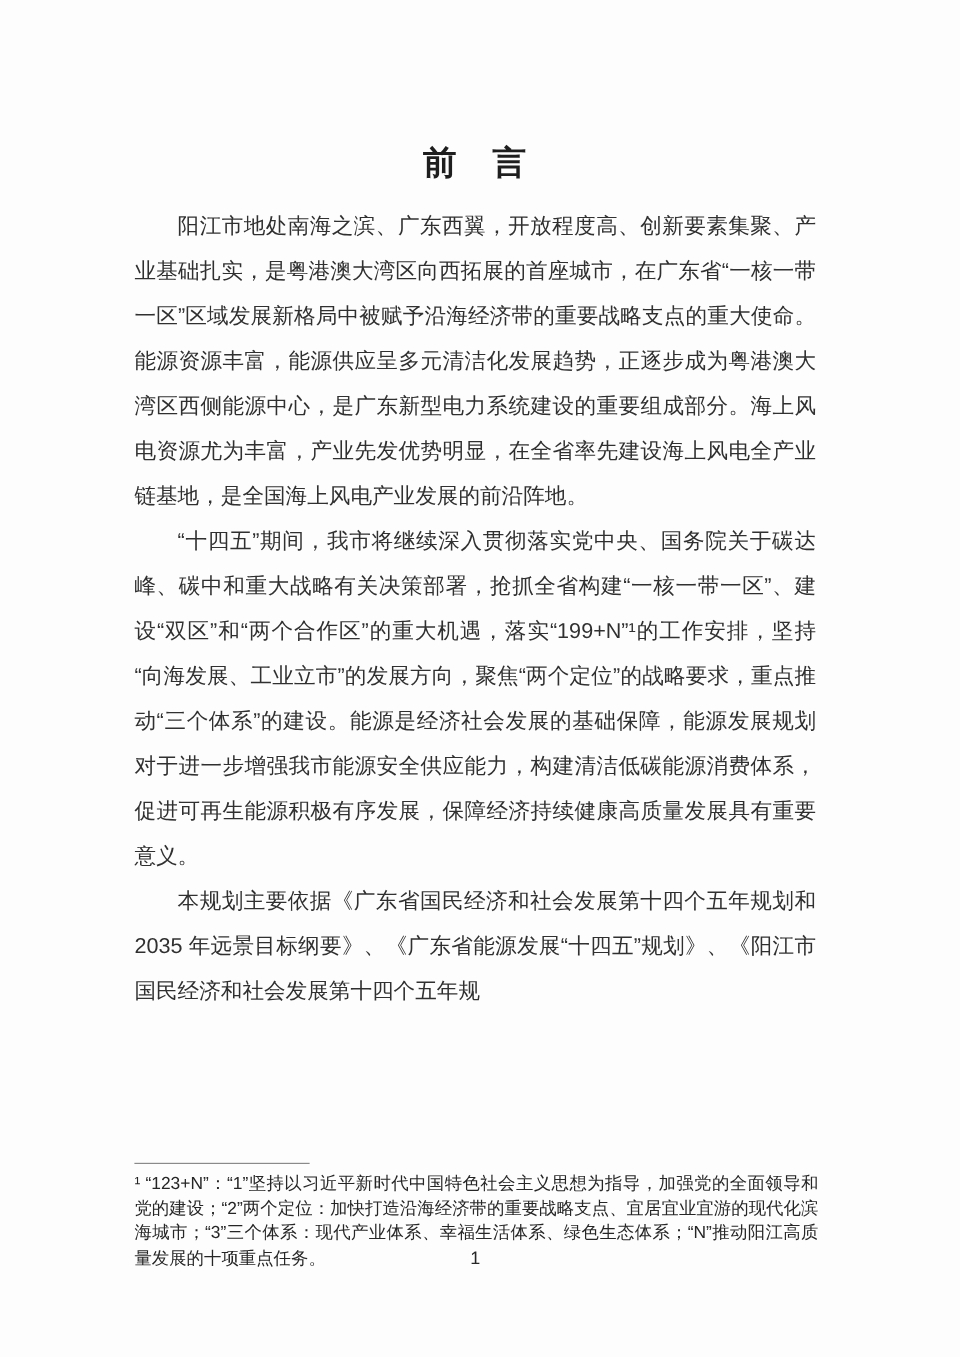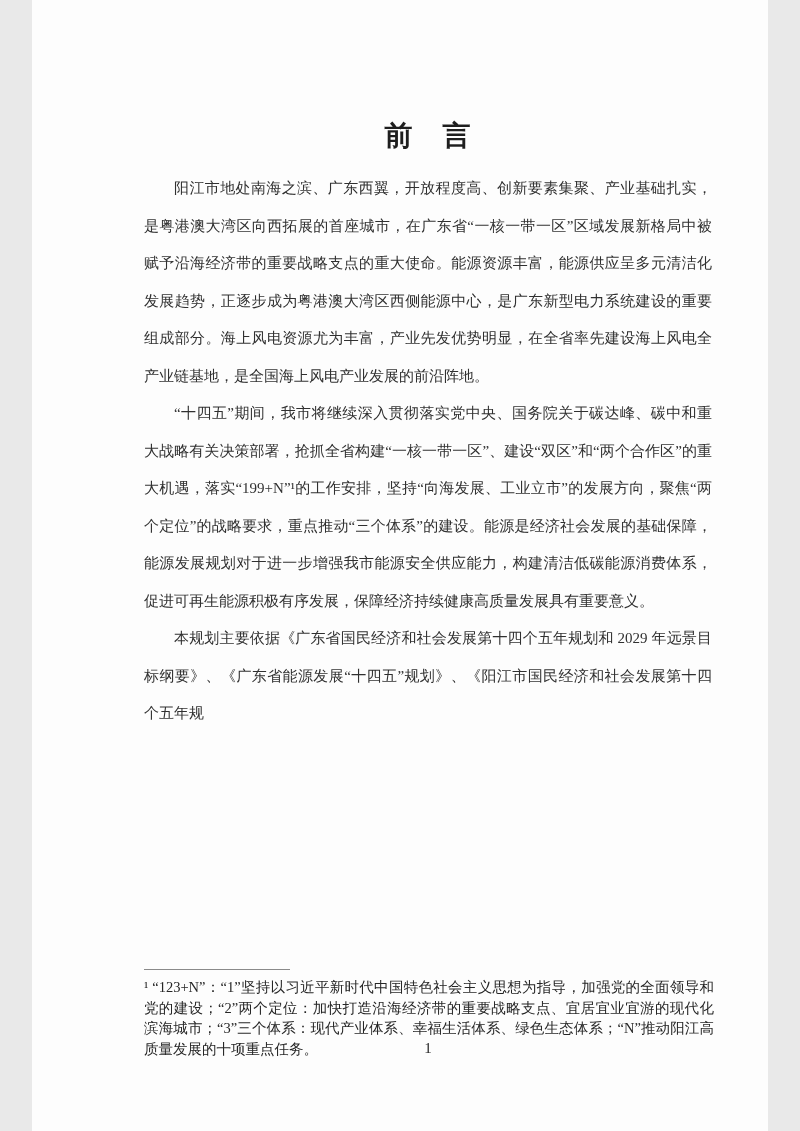--- a/index.html
+++ b/index.html
@@ -2,46 +2,46 @@
 <html lang="zh"><head>
 <meta charset="utf-8">
 <style>
   html, body {
     margin: 0;
     padding: 0;
     background: #e9e9e9;
   }
   .page {
     position: relative;
-    width: 736px;
+    width: 800px;
     height: 1131px;
     margin: 0 auto;
     background: #fdfdfd;
     overflow: hidden;
-    font-family: Liberation Serif, serif;
+    font-family: Liberation Sans, sans-serif;
     color: #2e2e2e;
   }
   .doc-title {
     position: absolute;
     top: 118px;
     left: 112px;
     width: 568px;
     text-align: center;
     font-size: 28px;
     font-weight: bold;
     color: #1e1e1e;
     letter-spacing: 1px;
     line-height: 36px;
   }
   .body-text {
     position: absolute;
     top: 170px;
     left: 112px;
     width: 568px;
-    font-size: 15px;
+    font-size: 18px;
     line-height: 37.5px;
     text-align: justify;
     color: #303030;
   }
   .body-text p {
     margin: 0;
     padding: 0;
     text-indent: 2em;
   }
   .footnote-separator {
@@ -75,21 +75,21 @@
 </head>
 <body>
 
 <div class="page">
 
   <div class="doc-title">前　言</div>
 
   <div class="body-text">
     <p>阳江市地处南海之滨、广东西翼，开放程度高、创新要素集聚、产业基础扎实，是粤港澳大湾区向西拓展的首座城市，在广东省“一核一带一区”区域发展新格局中被赋予沿海经济带的重要战略支点的重大使命。能源资源丰富，能源供应呈多元清洁化发展趋势，正逐步成为粤港澳大湾区西侧能源中心，是广东新型电力系统建设的重要组成部分。海上风电资源尤为丰富，产业先发优势明显，在全省率先建设海上风电全产业链基地，是全国海上风电产业发展的前沿阵地。</p>
     <p>“十四五”期间，我市将继续深入贯彻落实党中央、国务院关于碳达峰、碳中和重大战略有关决策部署，抢抓全省构建“一核一带一区”、建设“双区”和“两个合作区”的重大机遇，落实“199+N”¹的工作安排，坚持“向海发展、工业立市”的发展方向，聚焦“两个定位”的战略要求，重点推动“三个体系”的建设。能源是经济社会发展的基础保障，能源发展规划对于进一步增强我市能源安全供应能力，构建清洁低碳能源消费体系，促进可再生能源积极有序发展，保障经济持续健康高质量发展具有重要意义。</p>
-    <p>本规划主要依据《广东省国民经济和社会发展第十四个五年规划和 2029 年远景目标纲要》、《广东省能源发展“十四五”规划》、《阳江市国民经济和社会发展第十四个五年规</p>
+    <p>本规划主要依据《广东省国民经济和社会发展第十四个五年规划和 2035 年远景目标纲要》、《广东省能源发展“十四五”规划》、《阳江市国民经济和社会发展第十四个五年规</p>
   </div>
 
   <div class="footnote-separator"></div>
 
   <div class="footnote">¹ “123+N”：“1”坚持以习近平新时代中国特色社会主义思想为指导，加强党的全面领导和党的建设；“2”两个定位：加快打造沿海经济带的重要战略支点、宜居宜业宜游的现代化滨海城市；“3”三个体系：现代产业体系、幸福生活体系、绿色生态体系；“N”推动阳江高质量发展的十项重点任务。</div>
 
   <div class="page-number">1</div>
 
 </div>
 

